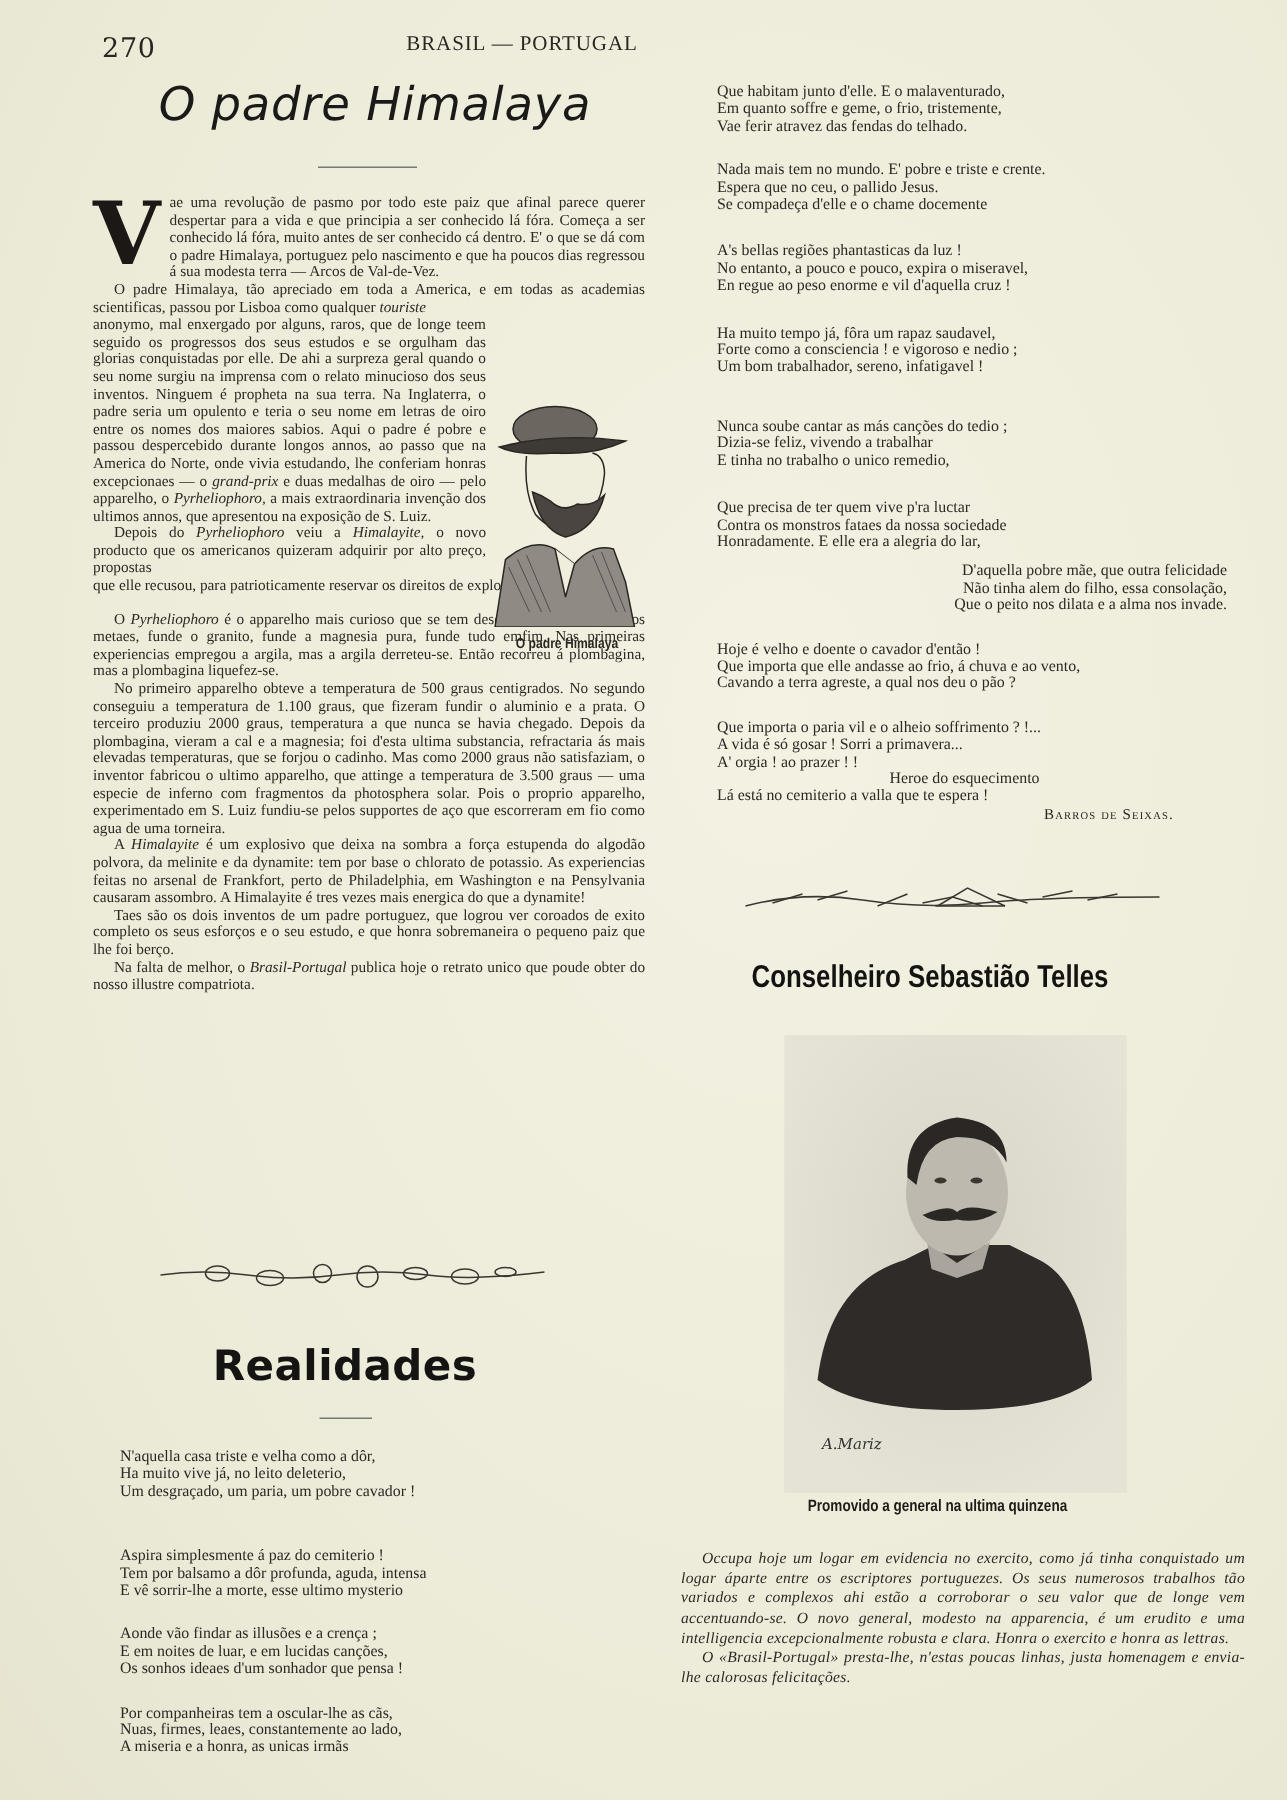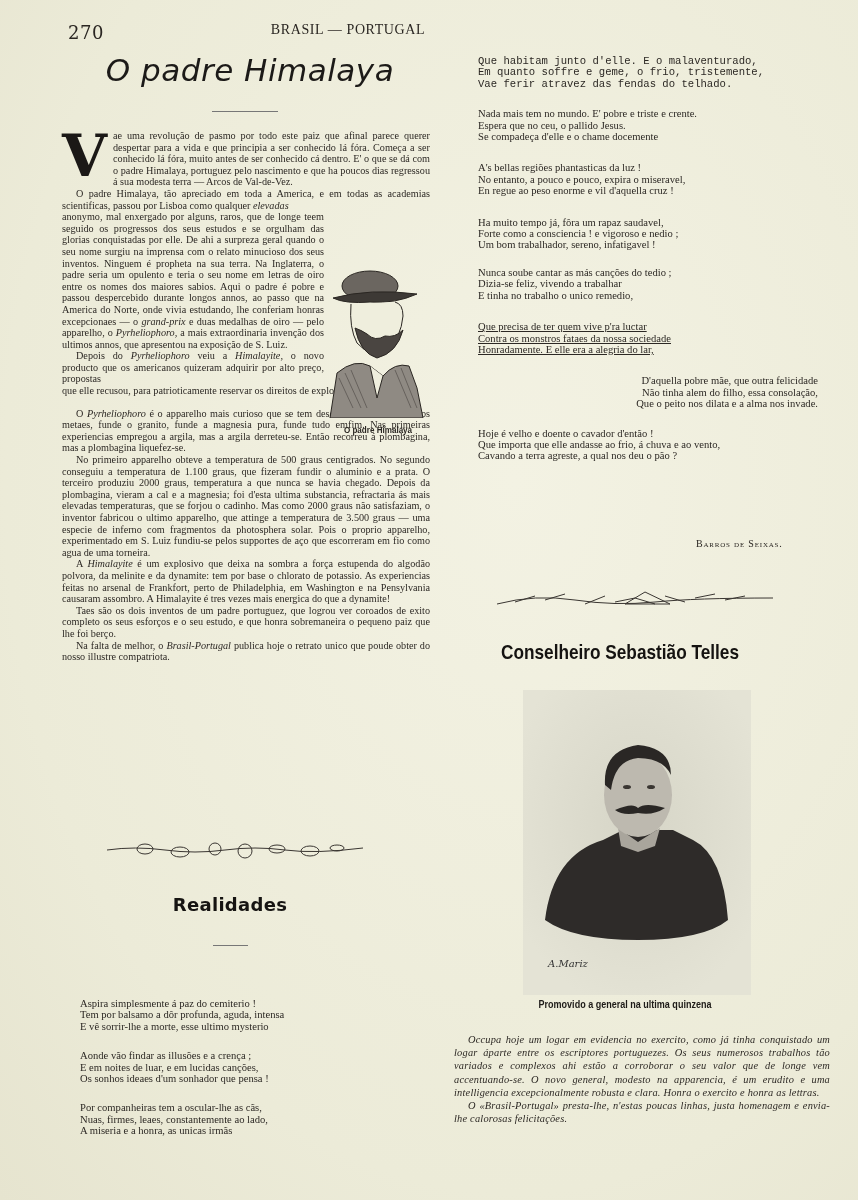--- a/index.html
+++ b/index.html
@@ -24,21 +24,21 @@
   .para-gap { height: 11px; }
 
   .dropcap { float: left; font-family: "DejaVu Serif", serif; font-size: 58px; line-height: 48px; font-weight: bold; margin: 2px 6px 0 0; color: #1b1816; }
 
   .wrap-col { width: 262px; }
 
   .portrait-himalaya { left: 325px; top: 258px; width: 105px; height: 160px; }
   .caption-himalaya { left: 318px; top: 424px; width: 120px; text-align: center; font-family: "Liberation Sans", sans-serif; font-weight: bold; font-size: 9.5px; transform: scaleX(0.85); }
 
   .ornament { height: 20px; }
-  .title-realidades { left: 80px; top: 894px; width: 300px; text-align: center; font-family: "DejaVu Sans", sans-serif; font-weight: bold; font-size: 18px; letter-spacing: 0.3px; color: #161412; }
+  .title-realidades { left: 80px; top: 894px; width: 300px; text-align: center; font-family: "DejaVu Sans", sans-serif; font-weight: bold; font-size: 28px; letter-spacing: 0.3px; color: #161412; }
 
   .poem { font-family: "Liberation Serif", serif; font-size: 10.6px; line-height: 11.4px; color: #2c2824; }
   .stanza { margin-bottom: 14px; }
   .stanza div { white-space: nowrap; }
   .verse-indent { padding-left: 80px; }
 
   .signature { font-family: "Liberation Serif", serif; font-variant: small-caps; font-size: 10px; letter-spacing: 0.8px; }
 
   .title-telles { left: 460px; top: 640px; width: 320px; text-align: center; font-family: "Liberation Sans", sans-serif; font-weight: bold; font-size: 21px; transform: scaleX(0.82); transform-origin: center; color: #151311; }
 
@@ -57,21 +57,21 @@
 
 <div class="abs title-himalaya">O padre Himalaya</div>
 <div class="abs rule" style="left:212px; top:111px; width:66px;"></div>
 
 <div class="abs body-text" style="left:62px; top:130px; width:368px;">
   <p class="noindent">
     <span class="dropcap">V</span><span>ae uma revolução de pasmo por todo este paiz que afinal parece querer despertar para a vida e que principia a ser conhecido lá fóra. Começa a ser conhecido lá fóra, muito antes de ser conhecido cá dentro. E' o que se dá com o padre Himalaya, portuguez pelo nascimento e que ha poucos dias regressou á sua modesta terra — Arcos de Val-de-Vez.</span>
   </p>
   <p>
     <span>O padre Himalaya, tão apreciado em toda a America, e em todas as academias scientificas, passou por Lisboa como qualquer</span>
-    <i>elevadas</i>
+    <i>touriste</i>
   </p>
   <div class="wrap-col">
     <p class="noindent">
       <span>anonymo, mal enxergado por alguns, raros, que de longe teem seguido os progressos dos seus estudos e se orgulham das glorias conquistadas por elle. De ahi a surpreza geral quando o seu nome surgiu na imprensa com o relato minucioso dos seus inventos. Ninguem é propheta na sua terra. Na Inglaterra, o padre seria um opulento e teria o seu nome em letras de oiro entre os nomes dos maiores sabios. Aqui o padre é pobre e passou despercebido durante longos annos, ao passo que na America do Norte, onde vivia estudando, lhe conferiam honras excepcionaes — o</span>
       <i>grand-prix</i>
       <span>e duas medalhas de oiro — pelo apparelho, o</span>
       <i>Pyrheliophoro,</i>
       <span>a mais extraordinaria invenção dos ultimos annos, que apresentou na exposição de S. Luiz.</span>
     </p>
     <p>
@@ -126,77 +126,89 @@
     <ellipse cx="172" cy="9" rx="8" ry="4"></ellipse>
     <ellipse cx="205" cy="11" rx="9" ry="5"></ellipse>
     <ellipse cx="232" cy="8" rx="7" ry="3"></ellipse>
   </g>
 </svg>
 
 <div class="abs title-realidades">Realidades</div>
 <div class="abs rule" style="left:213px; top:945px; width:35px;"></div>
 
 <div class="abs poem" style="left:80px; top:966px; width:300px;">
+  <div class="stanza">
+    <div>N'aquella casa triste e velha como a dôr,</div>
+    <div>Ha muito vive já, no leito deleterio,</div>
+    <div>Um desgraçado, um paria, um pobre cavador !</div>
+  </div>
   <div class="stanza" style="margin-top:32px;">
     <div>Aspira simplesmente á paz do cemiterio !</div>
     <div>Tem por balsamo a dôr profunda, aguda, intensa</div>
     <div>E vê sorrir-lhe a morte, esse ultimo mysterio</div>
   </div>
   <div class="stanza" style="margin-top:18px;">
     <div>Aonde vão findar as illusões e a crença ;</div>
     <div>E em noites de luar, e em lucidas canções,</div>
     <div>Os sonhos ideaes d'um sonhador que pensa !</div>
   </div>
   <div class="stanza" style="margin-top:18px;">
     <div>Por companheiras tem a oscular-lhe as cãs,</div>
     <div>Nuas, firmes, leaes, constantemente ao lado,</div>
     <div>A miseria e a honra, as unicas irmãs</div>
   </div>
 </div>
 
 <div class="abs poem" style="left:478px; top:56px; width:340px;">
-  <div class="stanza" style="margin-bottom:18px;font-family:Liberation Mono, monospace;">
+  <div class="stanza" style="margin-bottom:18px;">
     <div>Que habitam junto d'elle. E o malaventurado,</div>
     <div>Em quanto soffre e geme, o frio, tristemente,</div>
     <div>Vae ferir atravez das fendas do telhado.</div>
   </div>
   <div class="stanza" style="margin-bottom:20px;">
     <div>Nada mais tem no mundo. E' pobre e triste e crente.</div>
     <div>Espera que no ceu, o pallido Jesus.</div>
     <div>Se compadeça d'elle e o chame docemente</div>
   </div>
   <div class="stanza" style="margin-bottom:20px;">
     <div>A's bellas regiões phantasticas da luz !</div>
     <div>No entanto, a pouco e pouco, expira o miseravel,</div>
     <div>En regue ao peso enorme e vil d'aquella cruz !</div>
   </div>
-  <div class="stanza" style="margin-bottom:16px;">
+  <div class="stanza" style="margin-bottom:28px;">
     <div>Ha muito tempo já, fôra um rapaz saudavel,</div>
     <div>Forte como a consciencia ! e vigoroso e nedio ;</div>
     <div>Um bom trabalhador, sereno, infatigavel !</div>
   </div>
   <div class="stanza" style="margin-bottom:20px;">
     <div>Nunca soube cantar as más canções do tedio ;</div>
     <div>Dizia-se feliz, vivendo a trabalhar</div>
     <div>E tinha no trabalho o unico remedio,</div>
   </div>
-  <div class="stanza" style="margin-bottom:20px;text-decoration:underline;">
+  <div class="stanza" style="margin-bottom:8px;">
     <div>Que precisa de ter quem vive p'ra luctar</div>
     <div>Contra os monstros fataes da nossa sociedade</div>
     <div>Honradamente. E elle era a alegria do lar,</div>
   </div>
   <div class="stanza" style="margin-bottom:18px;text-align:right;">
     <div>D'aquella pobre mãe, que outra felicidade</div>
     <div>Não tinha alem do filho, essa consolação,</div>
     <div>Que o peito nos dilata e a alma nos invade.</div>
   </div>
   <div class="stanza" style="margin-bottom:18px;">
     <div>Hoje é velho e doente o cavador d'então !</div>
     <div>Que importa que elle andasse ao frio, á chuva e ao vento,</div>
     <div>Cavando a terra agreste, a qual nos deu o pão ?</div>
+  </div>
+  <div class="stanza">
+    <div>Que importa o paria vil e o alheio soffrimento ? !...</div>
+    <div>A vida é só gosar ! Sorri a primavera...</div>
+    <div>A' orgia ! ao prazer ! !</div>
+    <div class="verse-indent" style="padding-left:115px;">Heroe do esquecimento</div>
+    <div>Lá está no cemiterio a valla que te espera !</div>
   </div>
 </div>
 
 <div class="abs signature" style="left:696px; top:538px;">Barros de Seixas.</div>
 
 <svg class="abs ornament" style="left:495px; top:590px; width:280px;" viewBox="0 0 280 20">
   <g fill="none" stroke="#3a3632" stroke-width="1">
     <path d="M2 14 Q40 4 80 10 T160 12 T278 8"></path>
     <path d="M20 12 L40 6 M50 10 L70 4 M90 14 L110 6 M120 12 L140 8 L160 14 M170 6 L190 12 M200 8 L220 4 M230 10 L250 6"></path>
     <path d="M130 14 L150 2 L175 14Z"></path>

